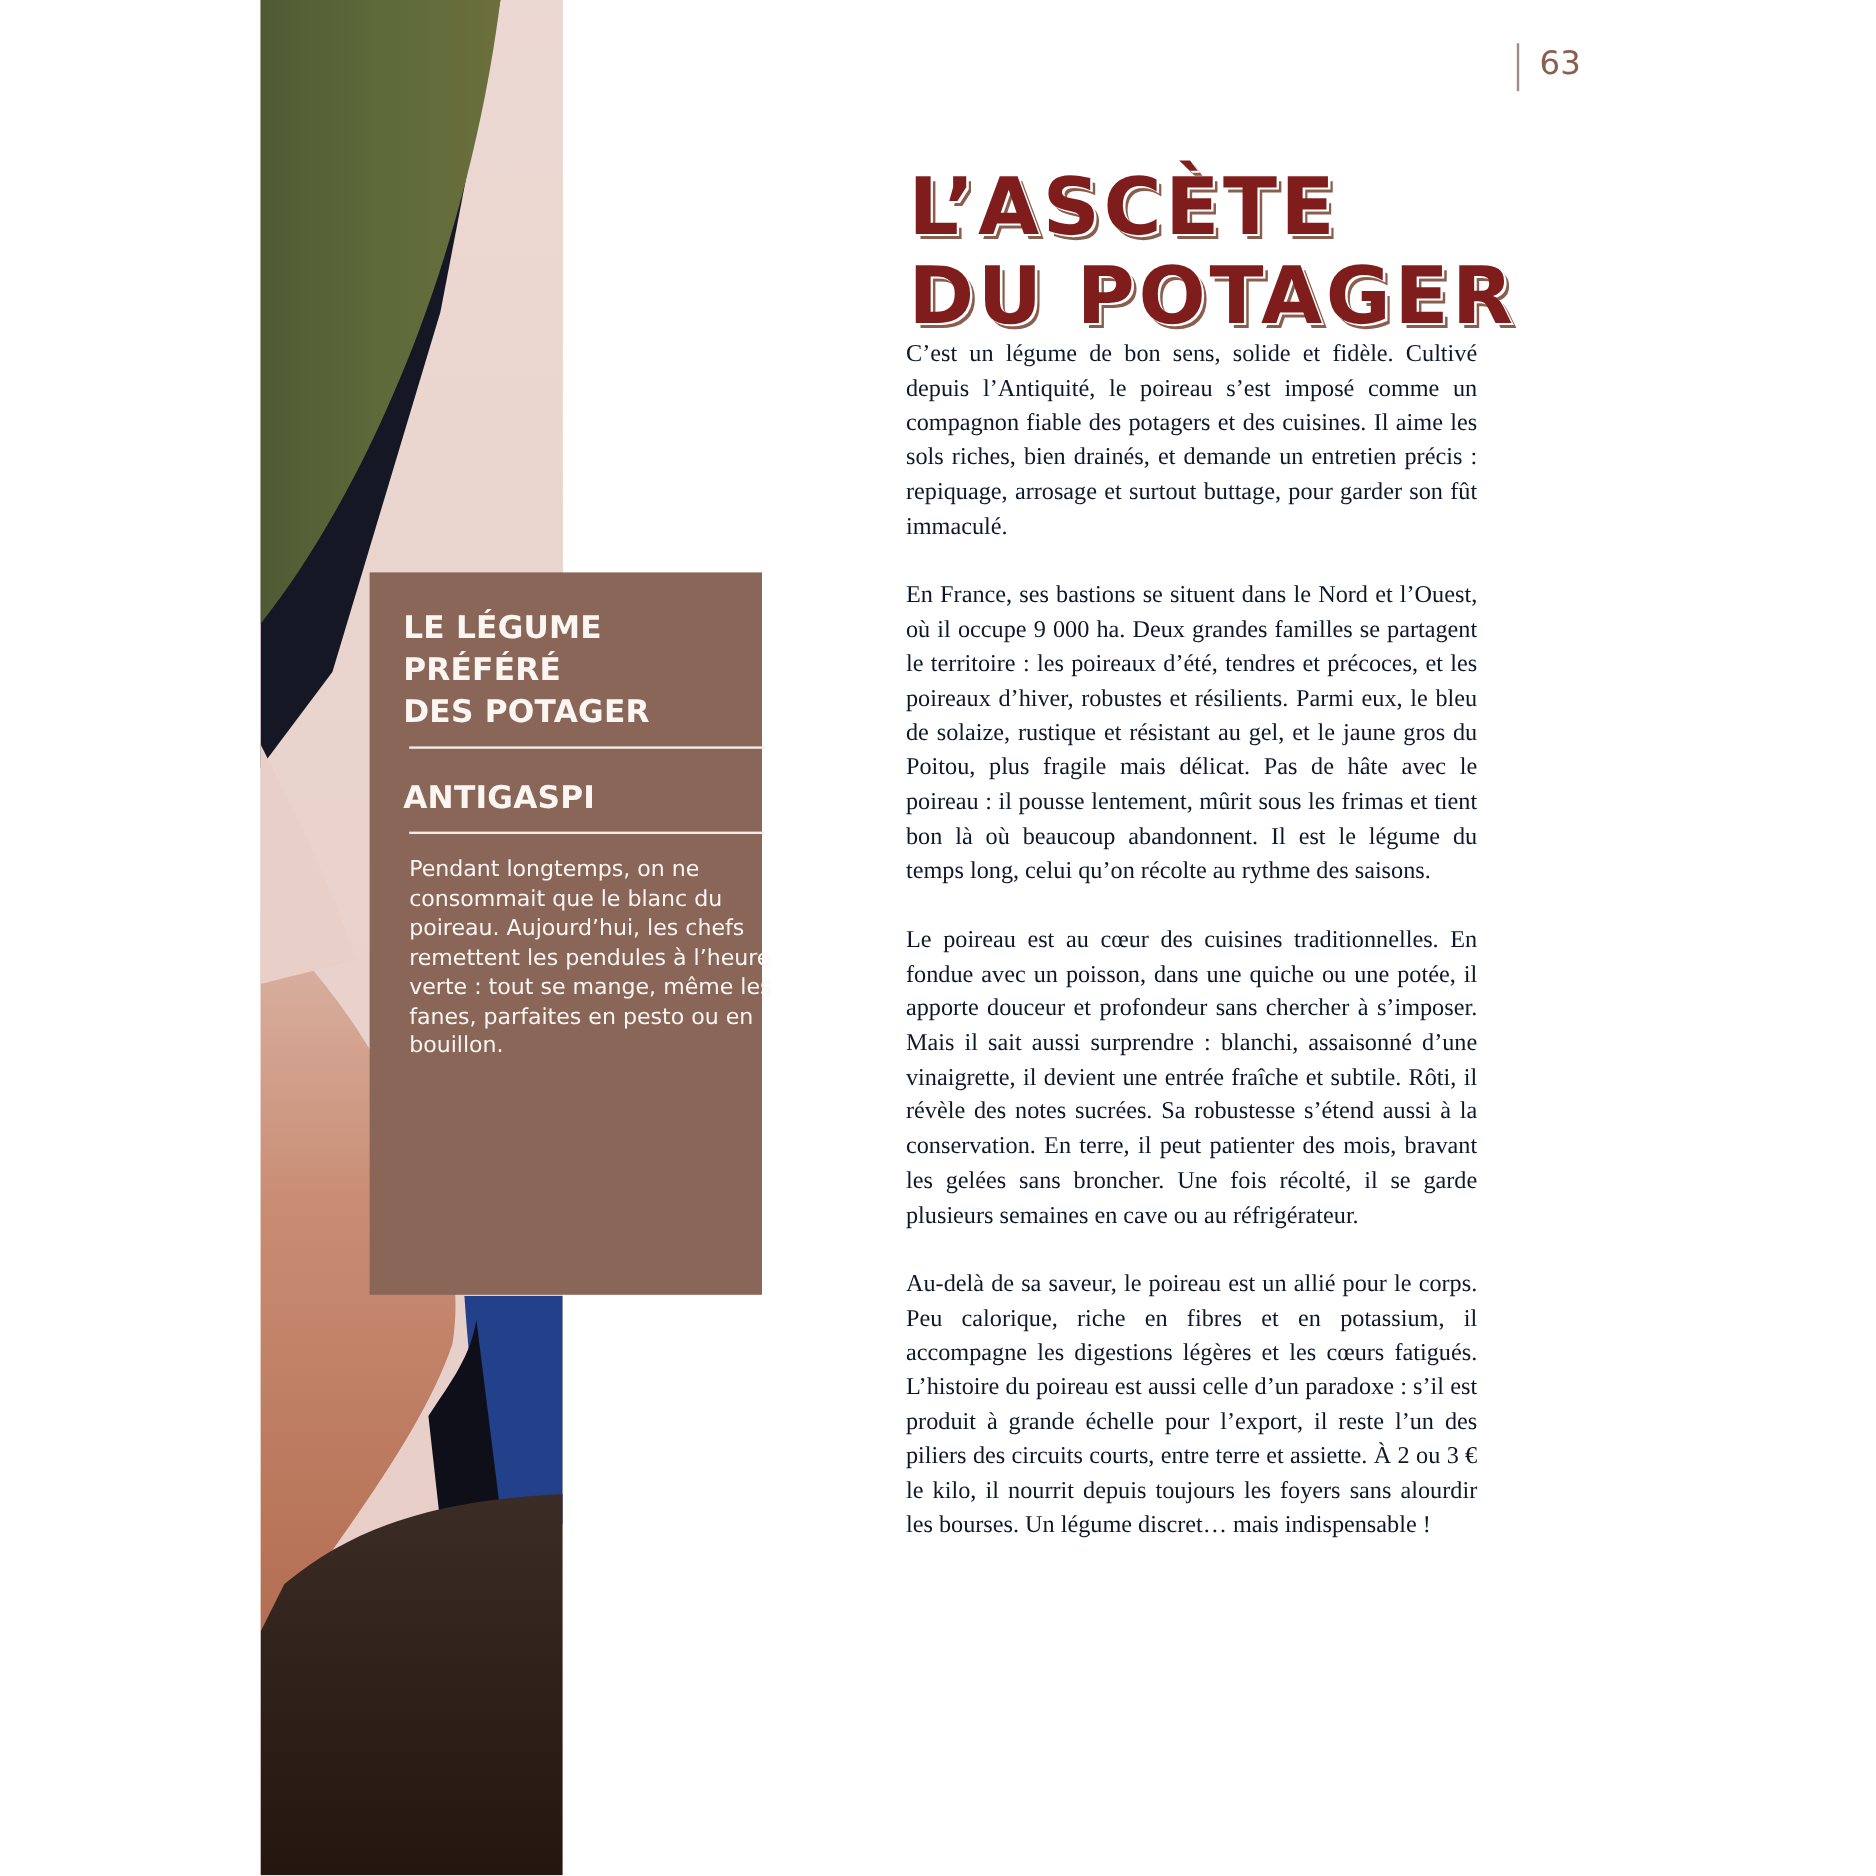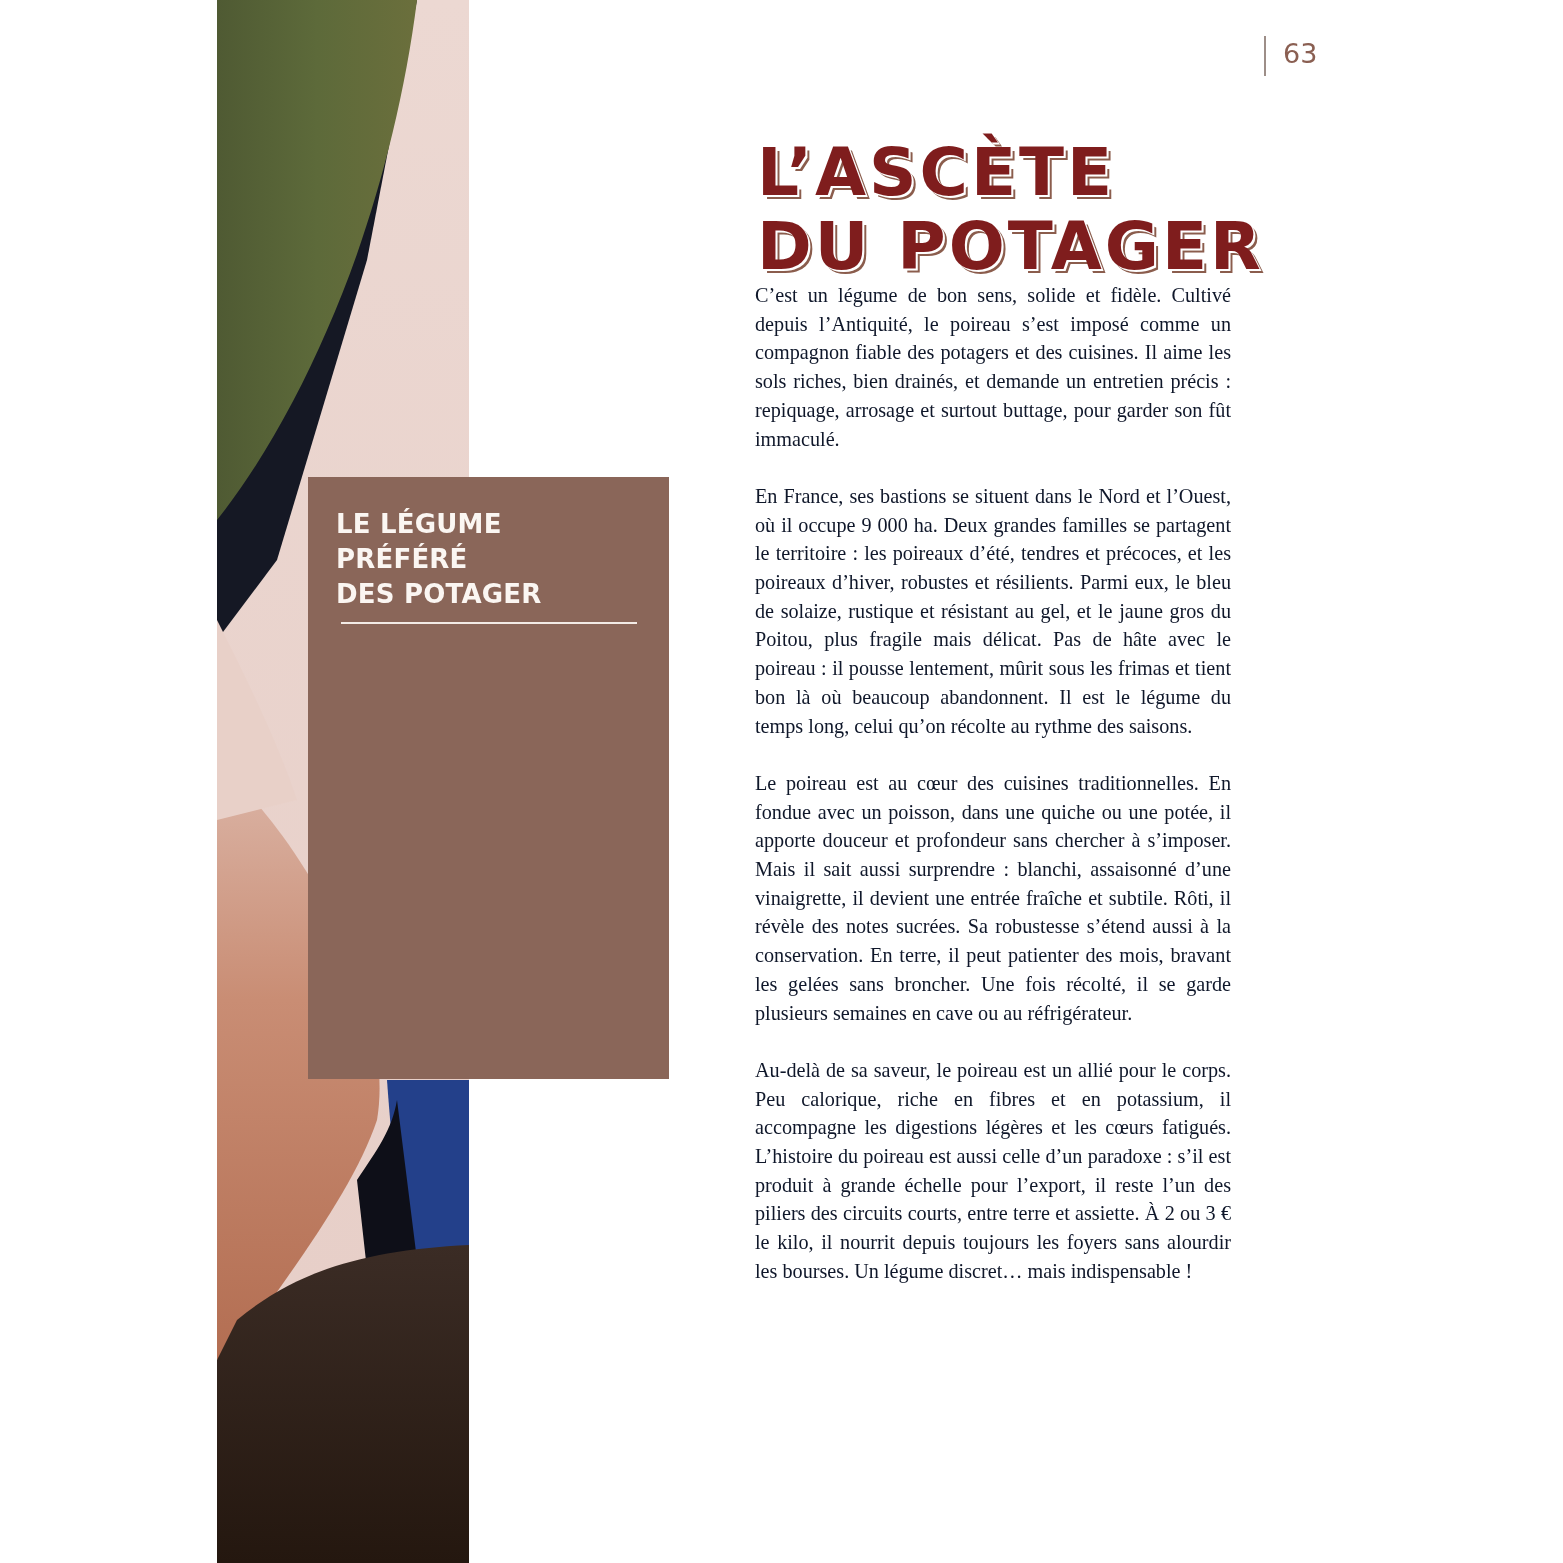--- a/index.html
+++ b/index.html
@@ -10,21 +10,21 @@
   }
   
   .photo {
     position: absolute; left: 217px; top: 0; width: 252px; height: 1563px;
     overflow: hidden; background: #e9d6d0;
   }
   .photo svg { display: block; }
 
   
   .sidebox {
-    position: absolute; left: 308px; top: 477px; width: 361px; height: 602px;
+    position: absolute; left: 308px; top: 477px; width: 327px; height: 602px;
     background: #8a6659; color: #fbf6f2;
     font-family: "DejaVu Sans", sans-serif;
     box-sizing: border-box; padding: 30px 30px 0 28px;
   }
   .side-h {
     font-weight: bold; font-size: 26px; line-height: 35px; letter-spacing: 0.2px;
     margin: 0 0 0 0;
   }
   .side-rule {
     height: 2px; background: #f3ebe6; margin: 10px 0 18px 5px; width: 296px;
@@ -105,20 +105,27 @@
 </div>
 
 <div class="sidebox">
   <div>
     <div class="side-h">
       <div>LE LÉGUME PRÉFÉRÉ</div>
       <div>DES POTAGER</div>
     </div>
     <div class="side-rule"></div>
   </div>
+  <div>
+    <div class="side-h second">
+      <div>ANTIGASPI</div>
+    </div>
+    <div class="side-rule"></div>
+    <p class="side-p">Pendant longtemps, on ne consommait que le blanc du poireau. Aujourd’hui, les chefs remettent les pendules à l’heure verte : tout se mange, même les fanes, parfaites en pesto ou en bouillon.</p>
+  </div>
 </div>
 
 <div class="folio-rule"></div>
 <div class="folio">63</div>
 
 <h1 class="title" style="margin:0;">
   <div>L’ASCÈTE</div>
   <div>DU POTAGER</div>
 </h1>
 

